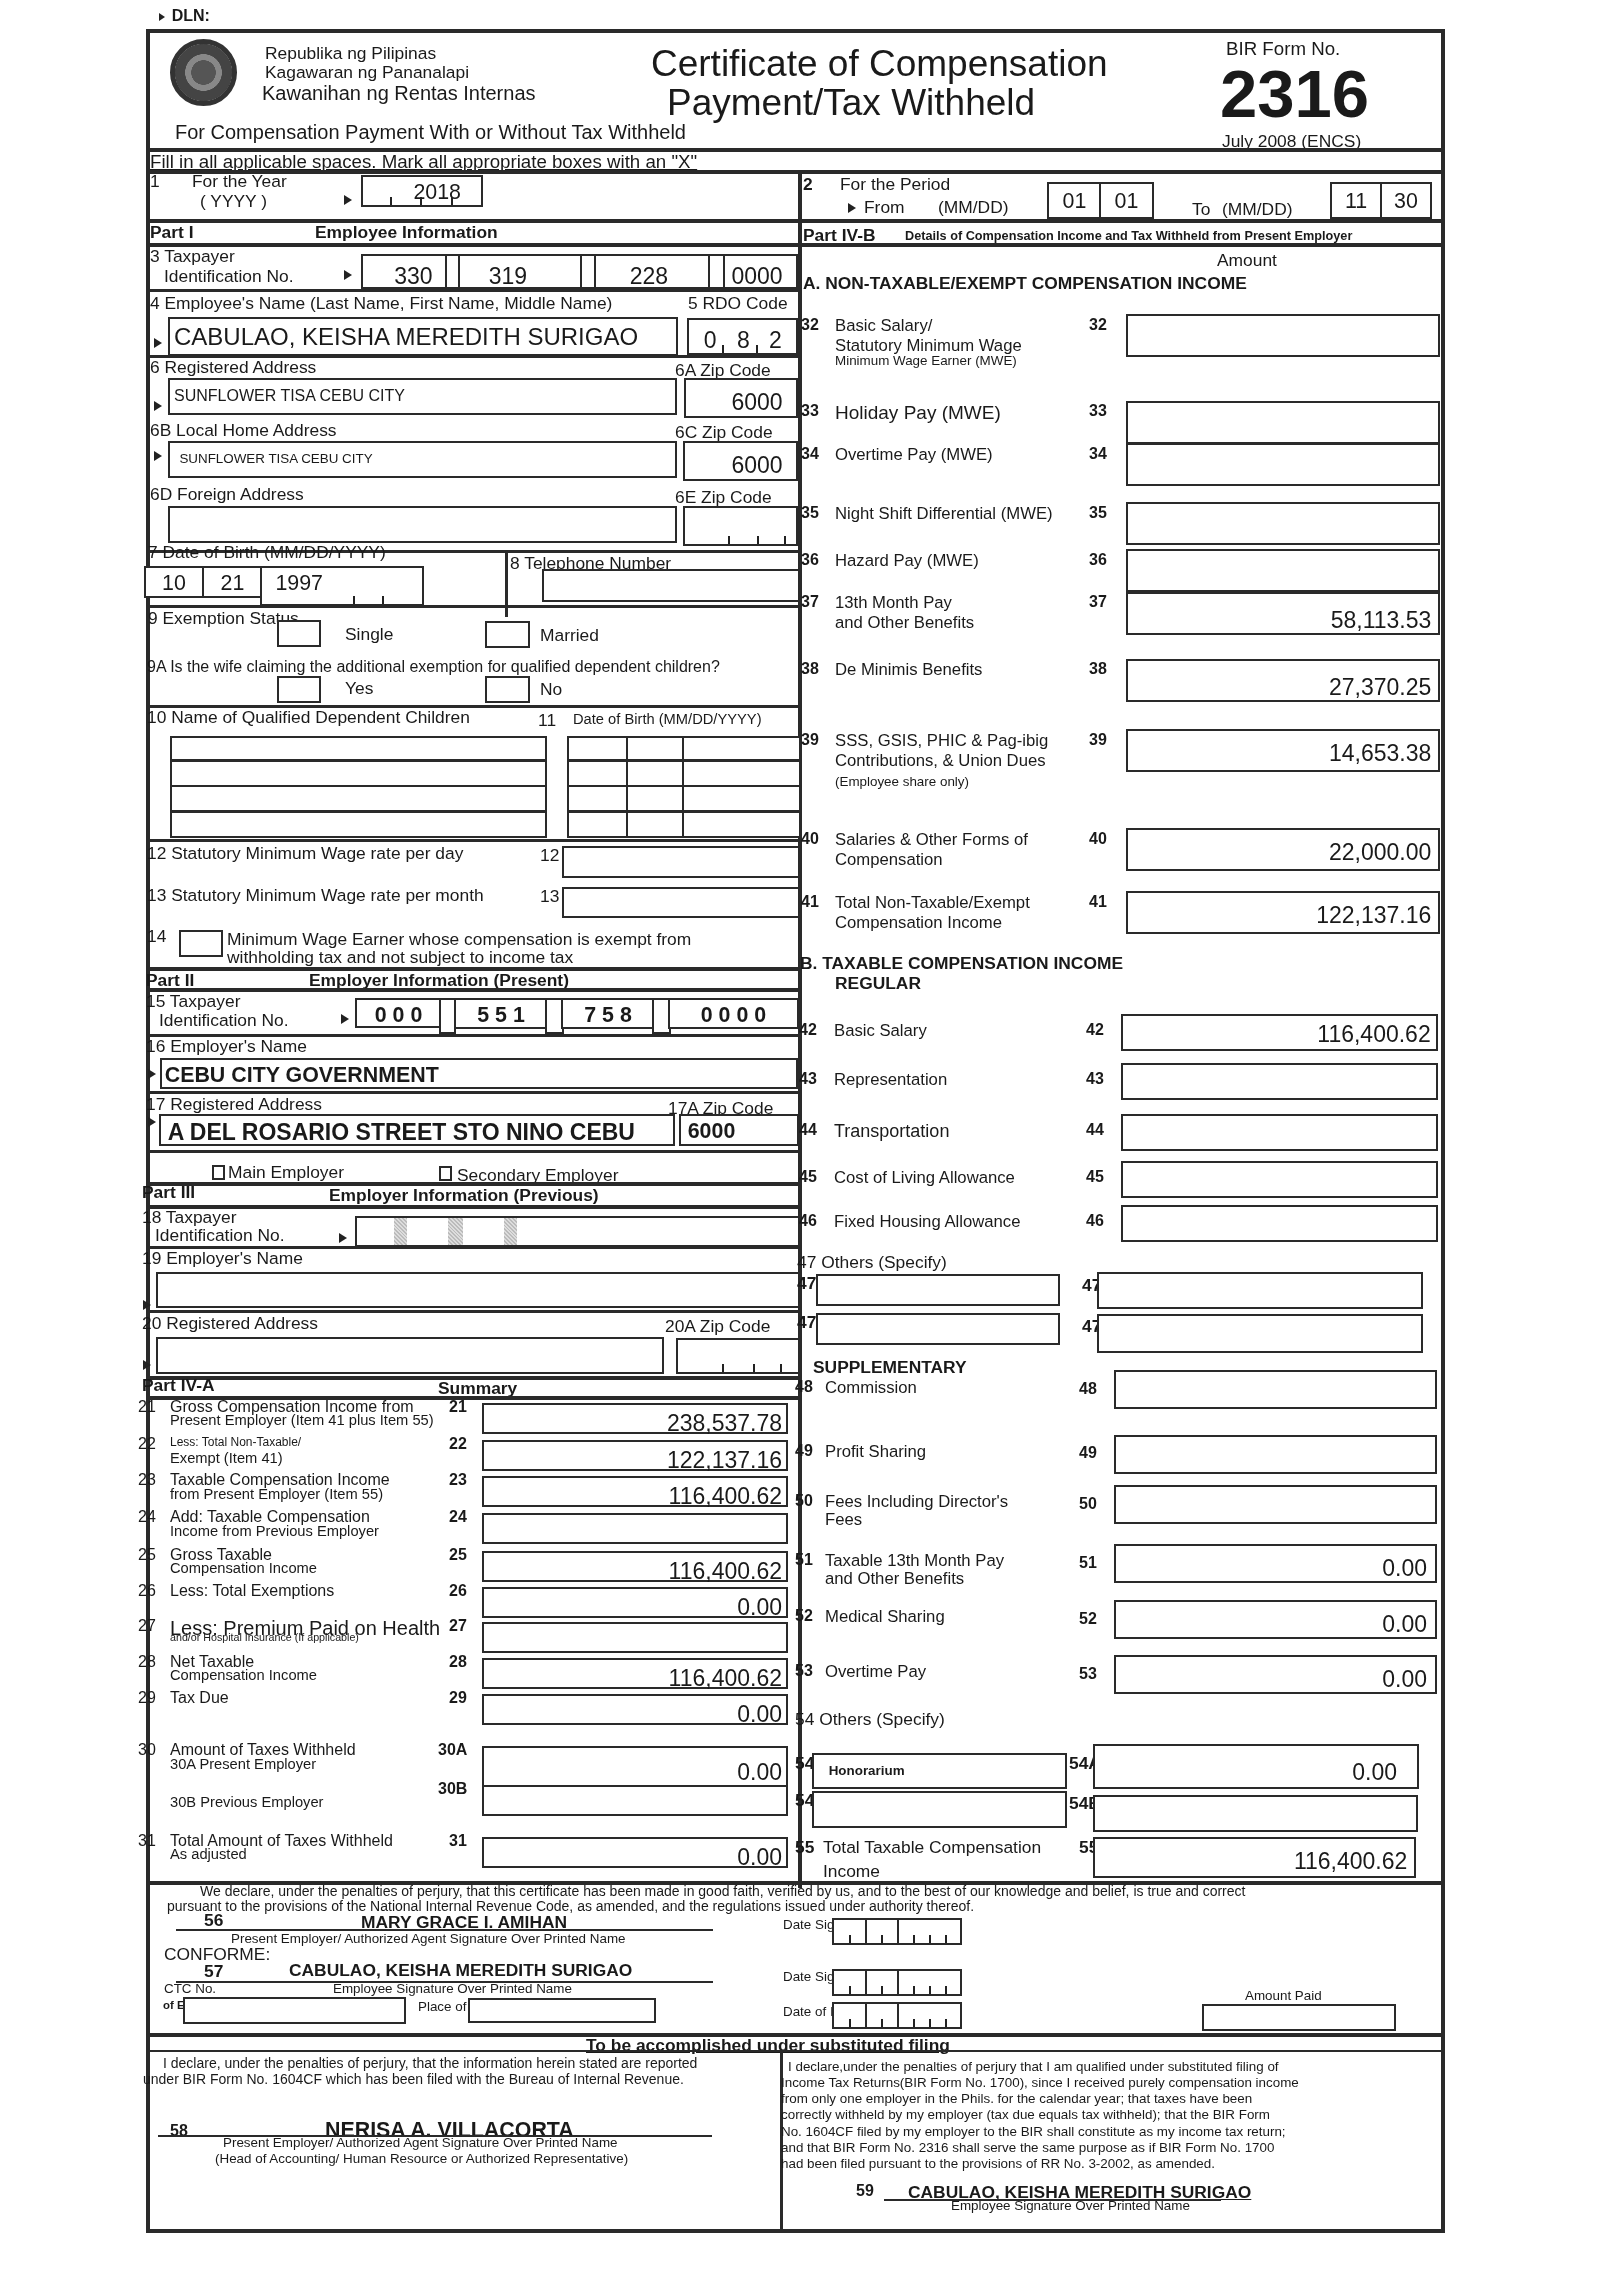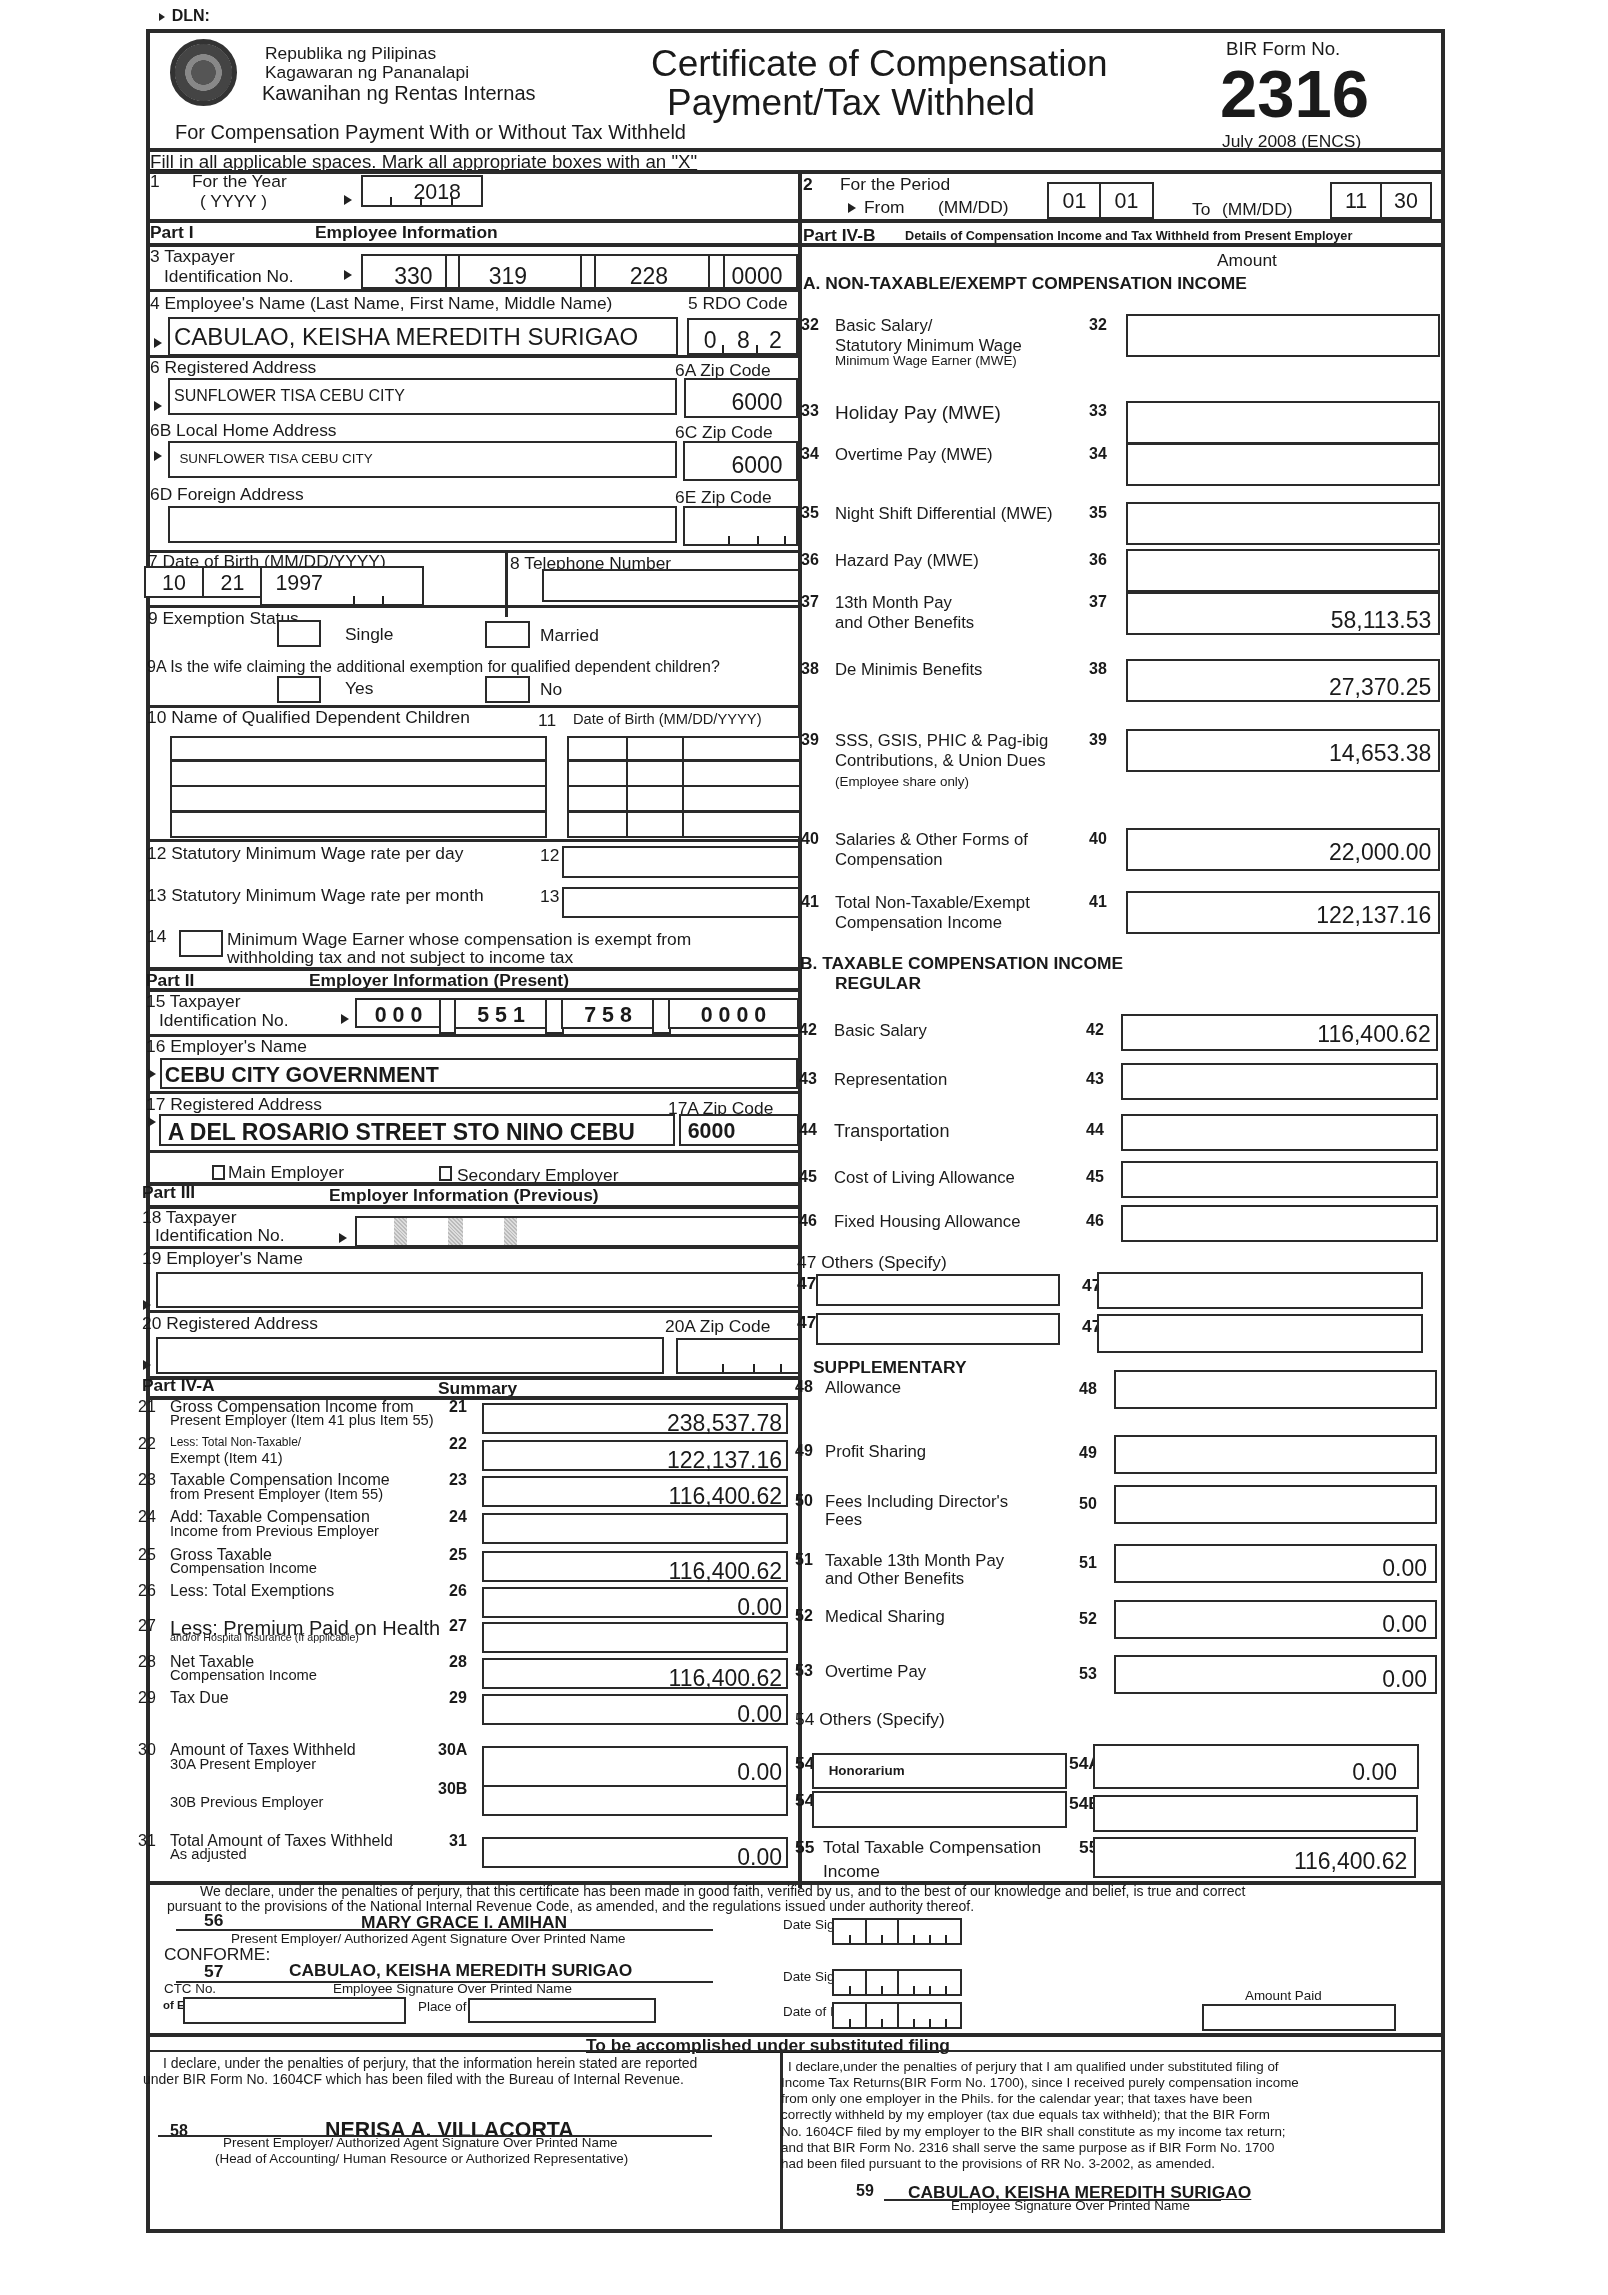--- a/index.html
+++ b/index.html
@@ -140,21 +140,21 @@
 <div class="box" style="left:168px;top:506px;width:509px;height:37px;">
     <span class="lbl" style="left:5.3px;top:8px;"></span>
   </div>
 <div class="box" style="left:683px;top:506px;width:115px;height:40px;">
   <span class="tick" style="left:43px;"></span>
     <span class="tick" style="left:72px;"></span>
     <span class="tick" style="left:99px;"></span>
 </div>
 <div class="hline" style="left:146px;top:550px;width:655px;"></div>
 
-<div class="lbl" style="left:148px;top:543px;margin-top:9px;">7 Date of Birth (MM/DD/YYYY)</div>
+<div class="lbl" style="left:148px;top:543px;">7 Date of Birth (MM/DD/YYYY)</div>
 <div class="vline" style="left:505px;top:552px;height:65px;"></div>
 <div class="lbl" style="left:510px;top:554px;">8 Telephone Number</div>
 <div class="box" style="left:144px;top:566px;width:60px;height:32px;">
     <span class="val" style="left:0;right:0;text-align:center;top:2.7px;font-size:21.4px;">10</span>
   </div>
 <div class="box" style="left:202px;top:566px;width:61px;height:32px;">
     <span class="val" style="left:0;right:0;text-align:center;top:2.7px;font-size:21.4px;">21</span>
   </div>
 <div class="box" style="left:260px;top:566px;width:164px;height:40px;">
     <span class="val" style="left:13.4px;top:2.7px;font-size:21.4px;">1997</span>
@@ -510,21 +510,21 @@
 <div class="box" style="left:816px;top:1313px;width:244px;height:32px;">
     <span class="lbl b sm" style="left:8px;top:8px;"></span>
   </div>
 <div class="lbl b" style="left:1082px;top:1317px;">47B</div>
 <div class="box" style="left:1097px;top:1314px;width:326px;height:39px;">
     <span class="val" style="right:6.7px;top:5.3px;"></span>
   </div>
 <div class="lbl b" style="left:813px;top:1358px;">SUPPLEMENTARY</div>
 <div id="rows-supp">
     <div class="lbl b" style="left:795px;top:1379px;font-size:16px;">48</div>
-    <div class="lbl" style="left:825px;top:1379px;font-size:16.7px;">Allowance</div>
+    <div class="lbl" style="left:825px;top:1379px;font-size:16.7px;">Commission</div>
     <div class="lbl b" style="left:1079px;top:1381px;font-size:16px;">48</div>
     <div class="box" style="left:1114px;top:1370px;width:323px;height:39px;">
       <div class="val" style="right:8px;top:9.4px;"></div>
     </div>
     <div class="lbl b" style="left:795px;top:1443px;font-size:16px;">49</div>
     <div class="lbl" style="left:825px;top:1443px;font-size:16.7px;">Profit Sharing</div>
     <div class="lbl b" style="left:1079px;top:1445px;font-size:16px;">49</div>
     <div class="box" style="left:1114px;top:1435px;width:323px;height:39px;">
       <div class="val" style="right:8px;top:9.4px;"></div>
     </div>

